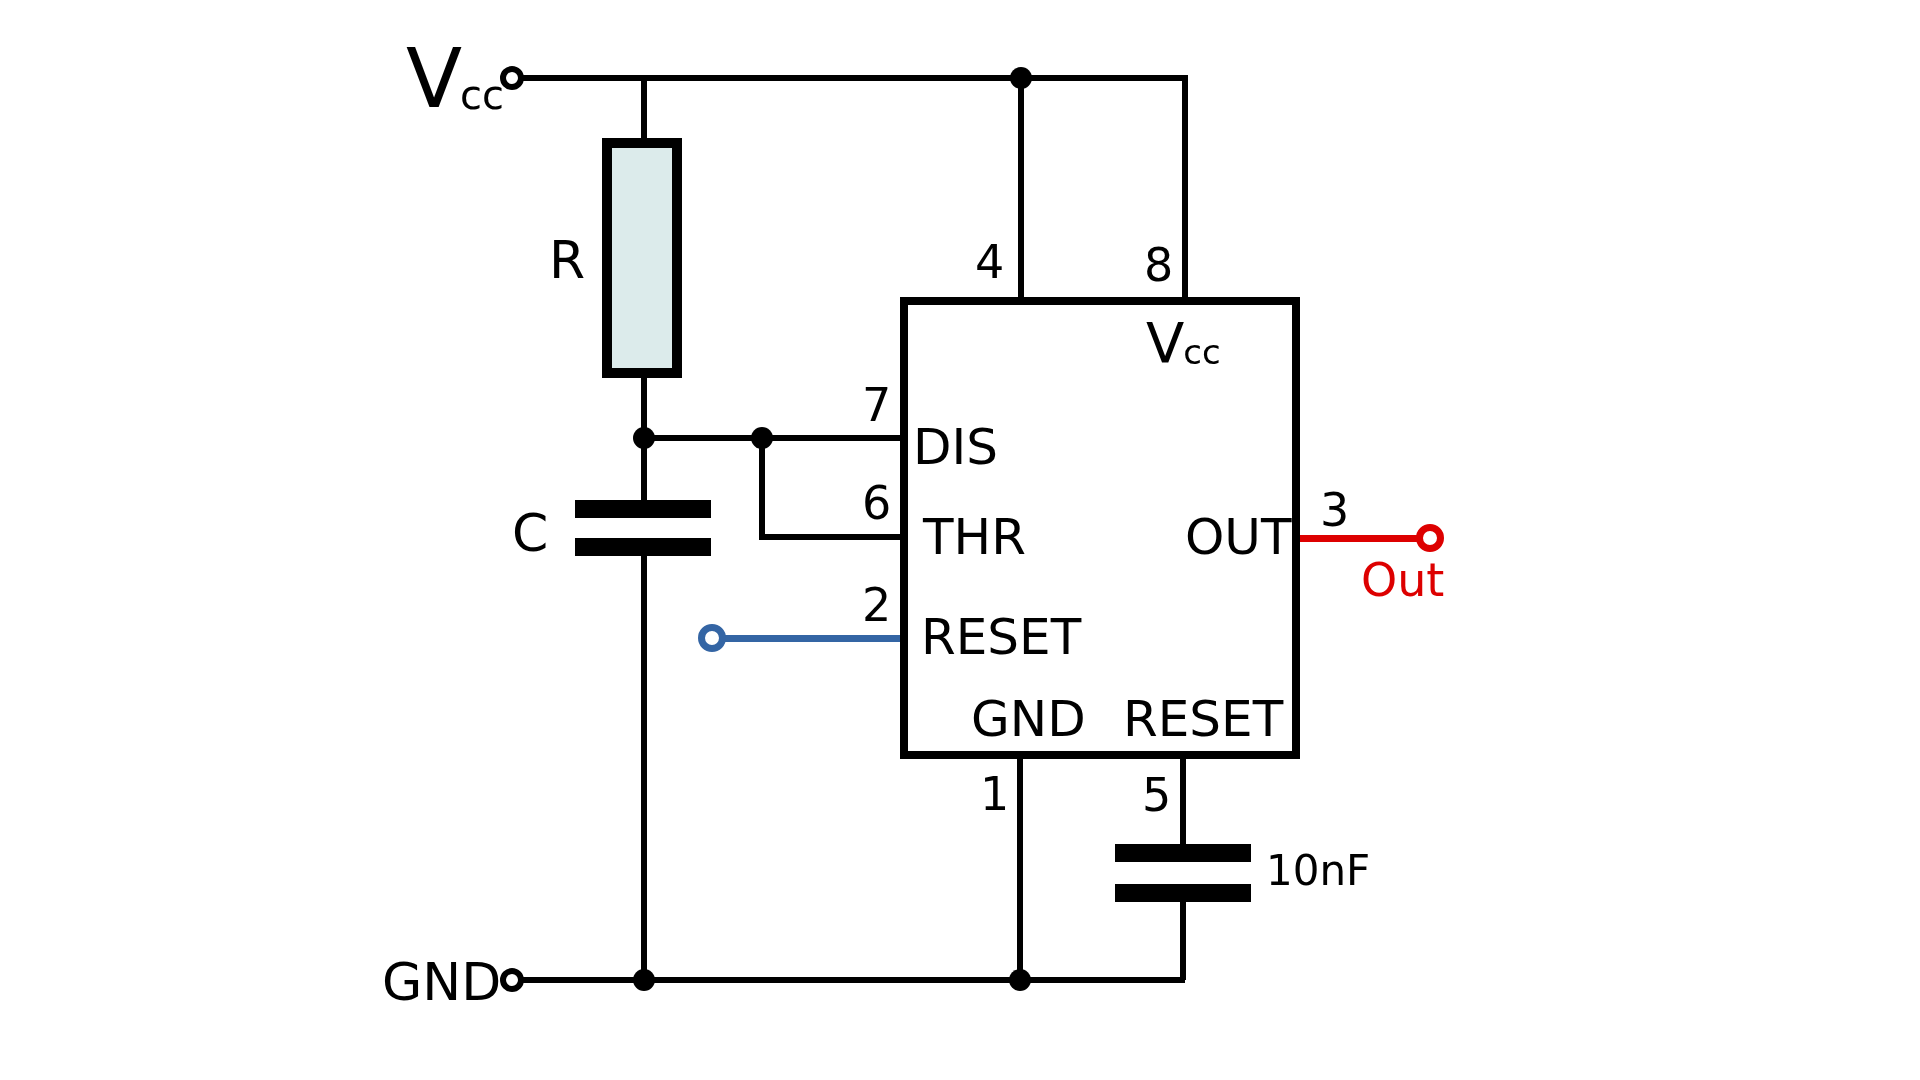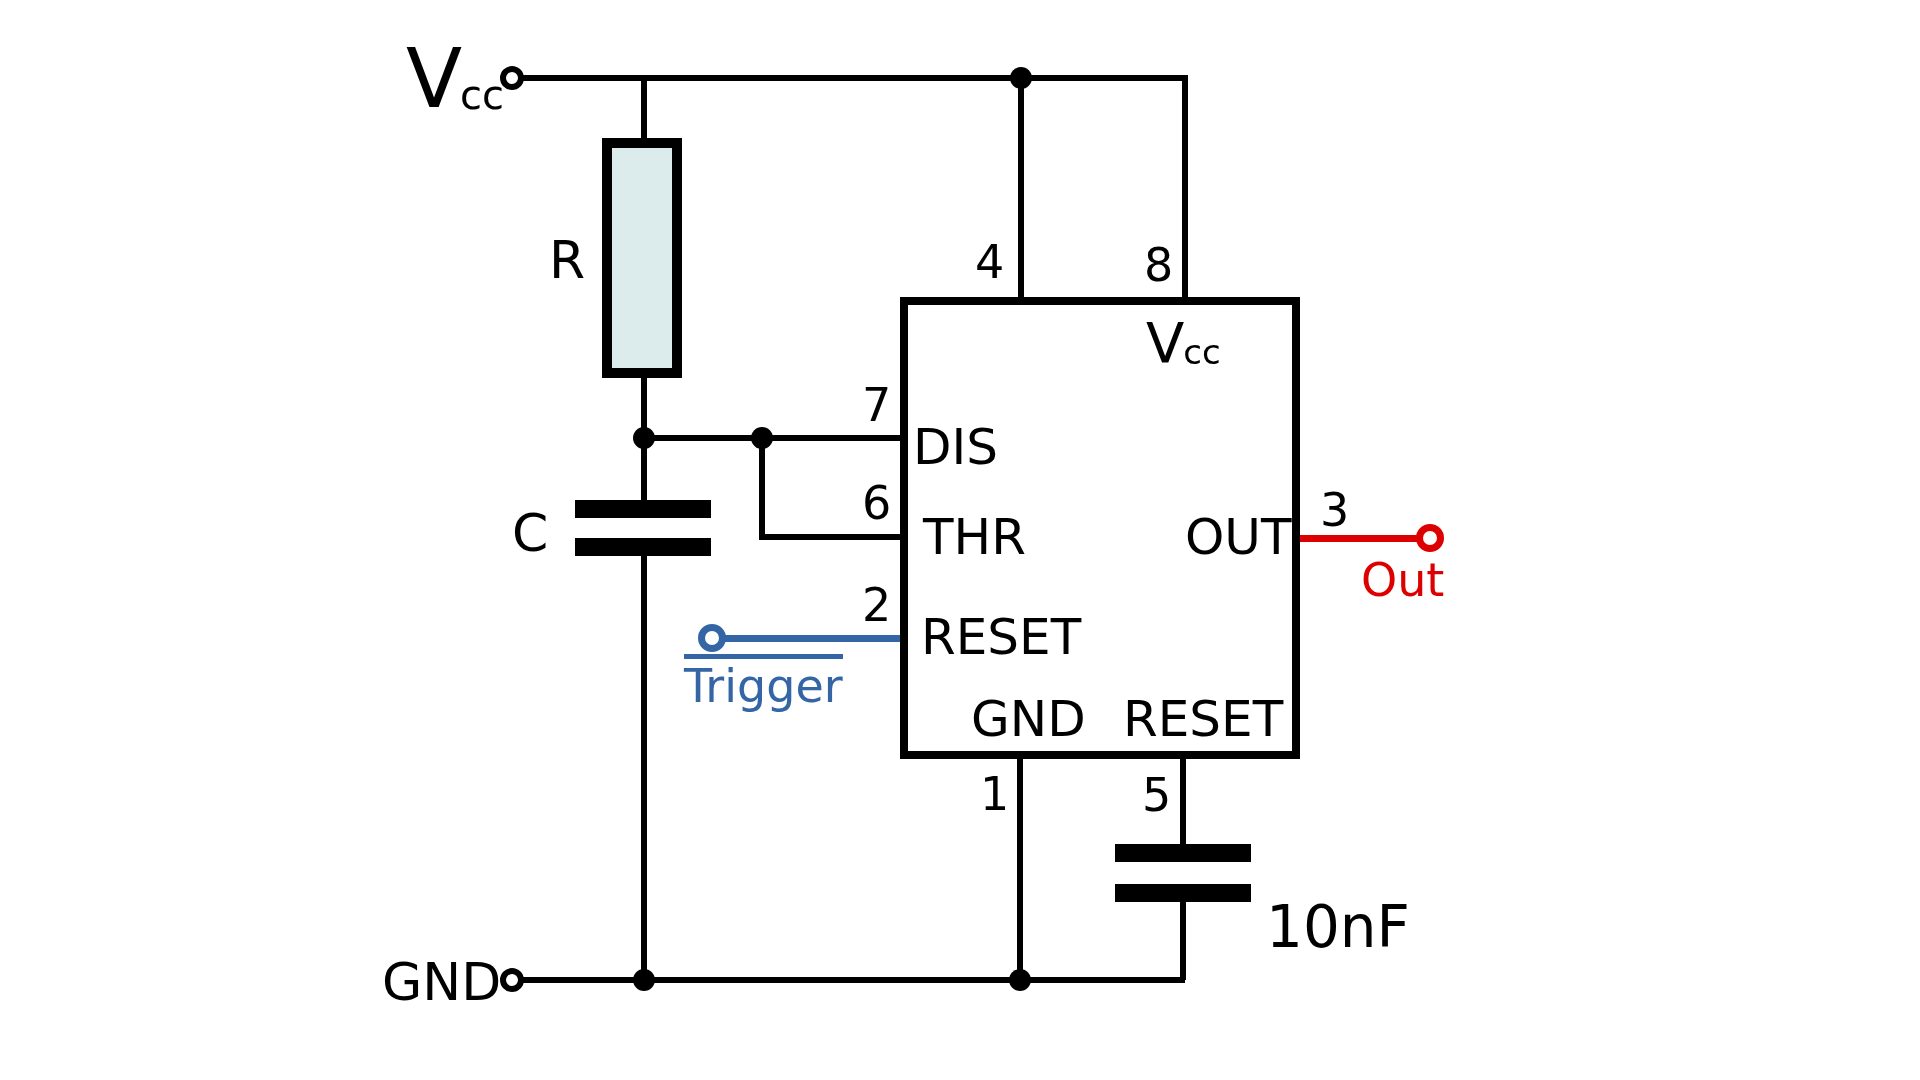--- a/index.html
+++ b/index.html
@@ -16,21 +16,21 @@
   .term.blue{width:14px;height:14px;border:7px solid #3465a4;}
   .term.red{width:14px;height:14px;border:7px solid #dd0000;}
   .plate{position:absolute;background:#000000;}
   .resistor{position:absolute;box-sizing:border-box;border:10px solid #000000;background:#dcebeb;}
   .icbox{position:absolute;box-sizing:border-box;border:8px solid #000000;background:#ffffff;}
   .lbl{position:absolute;line-height:1;white-space:nowrap;}
   .f-main{font-size:52px;}
   .f-ic{font-size:50px;}
   .f-num{font-size:46px;}
   .f-io{font-size:46px;}
-  .f-val{font-size:58px;margin-top:48px;}
+  .f-val{font-size:42px;}
   .blue-t{color:#3465a4;}
   .red-t{color:#dd0000;}
   .ovl{display:inline-block;border-top:4px solid #000000;padding-top:3px;}
   .ovl-blue{display:inline-block;border-top:5px solid #3465a4;padding-top:4px;}
   .vbig{font-size:82px;line-height:1;}
   .vsub{font-size:40px;vertical-align:-2px;margin-left:-2px;}
   .icv{font-size:56px;line-height:1;}
   .icvsub{font-size:34px;vertical-align:-2px;margin-left:-1px;}
 </style>
 </head>
@@ -79,23 +79,20 @@
   <div class="lbl" style="left:406px;top:38px;">
     <span class="vbig">V</span><span class="vsub">cc</span>
   </div>
 
   <div class="lbl f-main" style="left:382px;top:956px;">GND</div>
 
   <div class="lbl f-main" style="left:549px;top:234px;">R</div>
   <div class="lbl f-main" style="left:512px;top:507px;">C</div>
   <div class="lbl f-val" style="left:1266px;top:850px;">10nF</div>
 
-  <div class="lbl" style="left:684px;top:654px;">
-    <span class="ovl-blue f-io blue-t">Trigger</span>
-  </div>
 
   <div class="lbl f-io red-t" style="left:1361px;top:557px;">Out</div>
 
   <div class="lbl" style="left:1146px;top:315px;">
     <span class="icv">V</span><span class="icvsub">cc</span>
   </div>
   <div class="lbl f-ic" style="left:913px;top:412px;margin-top:10px;">DIS</div>
   <div class="lbl f-ic" style="left:923px;top:512px;">THR</div>
   <div class="lbl f-ic" style="left:921px;top:612px;">RESET</div>
   <div class="lbl f-ic" style="left:1185px;top:512px;">OUT</div>

